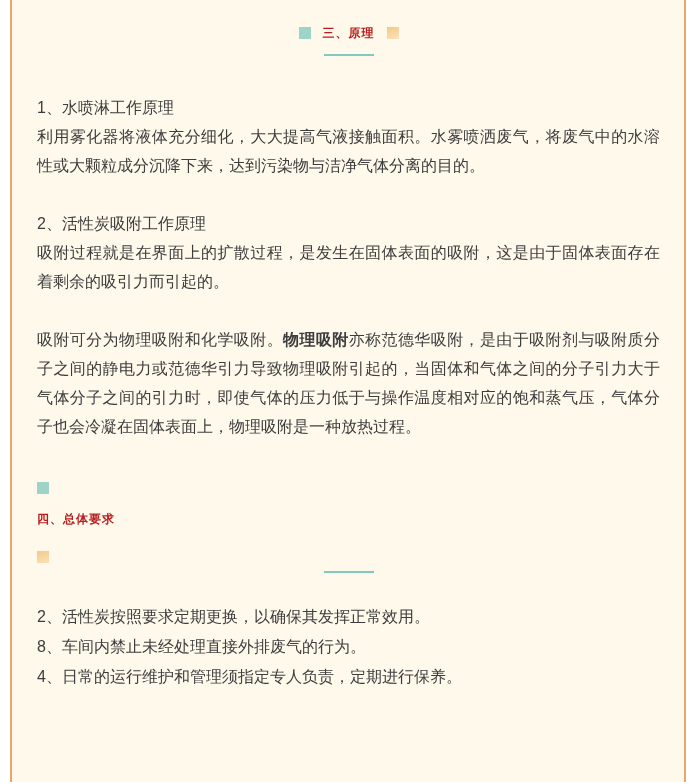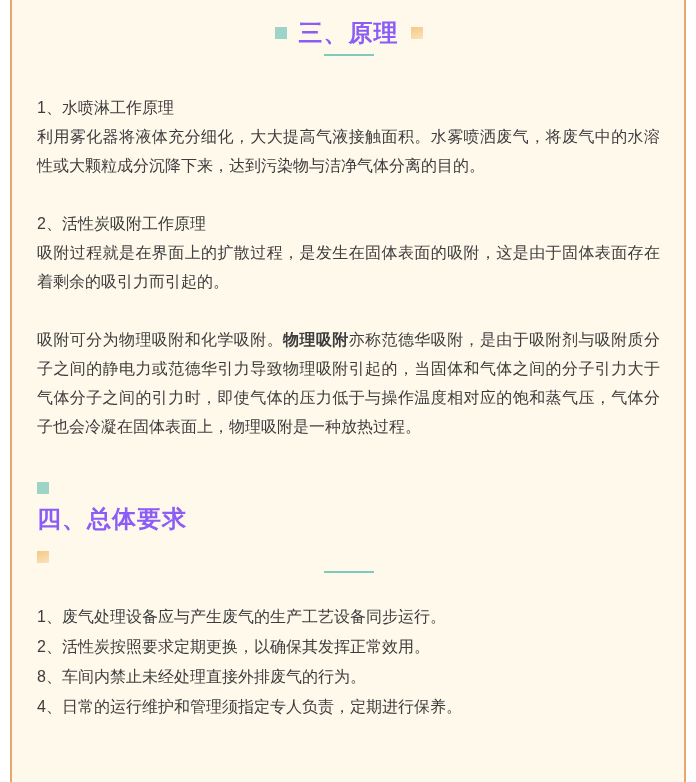--- a/index.html
+++ b/index.html
@@ -25,23 +25,23 @@
     justify-content: center;
     align-items: flex-start;
     gap: 12px;
     padding-bottom: 10px;
   }
   .heading-row.second { margin-top: 34px; flex-direction: column; }
   .sq { width: 12px; height: 12px; margin-top: 7px; flex: 0 0 auto; }
   .sq-teal { background: #9dd4c7; }
   .sq-orange { background: linear-gradient(160deg, #f4c885, #fae3bc); }
   .heading-title {
-    font-size: 24px;
+    font-size: 12px;
     font-weight: bold;
-    color: #8b5cf6;
+    color: #b91c1c;
     line-height: 26px;
     letter-spacing: 1px;
   }
   .heading-underline {
     position: absolute;
     left: 50%;
     transform: translateX(-50%);
     bottom: 0;
     width: 50px; height: 2px;
     background: #7fc9bd;
@@ -83,19 +83,18 @@
   <p class="body-para"><span class="run">吸附可分为物理吸附和化学吸附。</span><span class="run bold">物理吸附</span><span class="run">亦称范德华吸附，是由于吸附剂与吸附质分子之间的静电力或范德华引力导致物理吸附引起的，当固体和气体之间的分子引力大于气体分子之间的引力时，即使气体的压力低于与操作温度相对应的饱和蒸气压，气体分子也会冷凝在固体表面上，物理吸附是一种放热过程。</span></p>
 
   <div class="heading-row second">
     <span class="sq sq-teal"></span>
     <span class="heading-title">四、总体要求</span>
     <span class="sq sq-orange"></span>
     <span class="heading-underline"></span>
   </div>
 
   <div class="req-list">
-    <p class="req-item">1、废气处理设备应与产生废气的生产工艺设备同步运行。</p>
     <p class="req-item">2、活性炭按照要求定期更换，以确保其发挥正常效用。</p>
     <p class="req-item">8、车间内禁止未经处理直接外排废气的行为。</p>
     <p class="req-item">4、日常的运行维护和管理须指定专人负责，定期进行保养。</p>
   </div>
 
 </div>
 
 </body></html>

